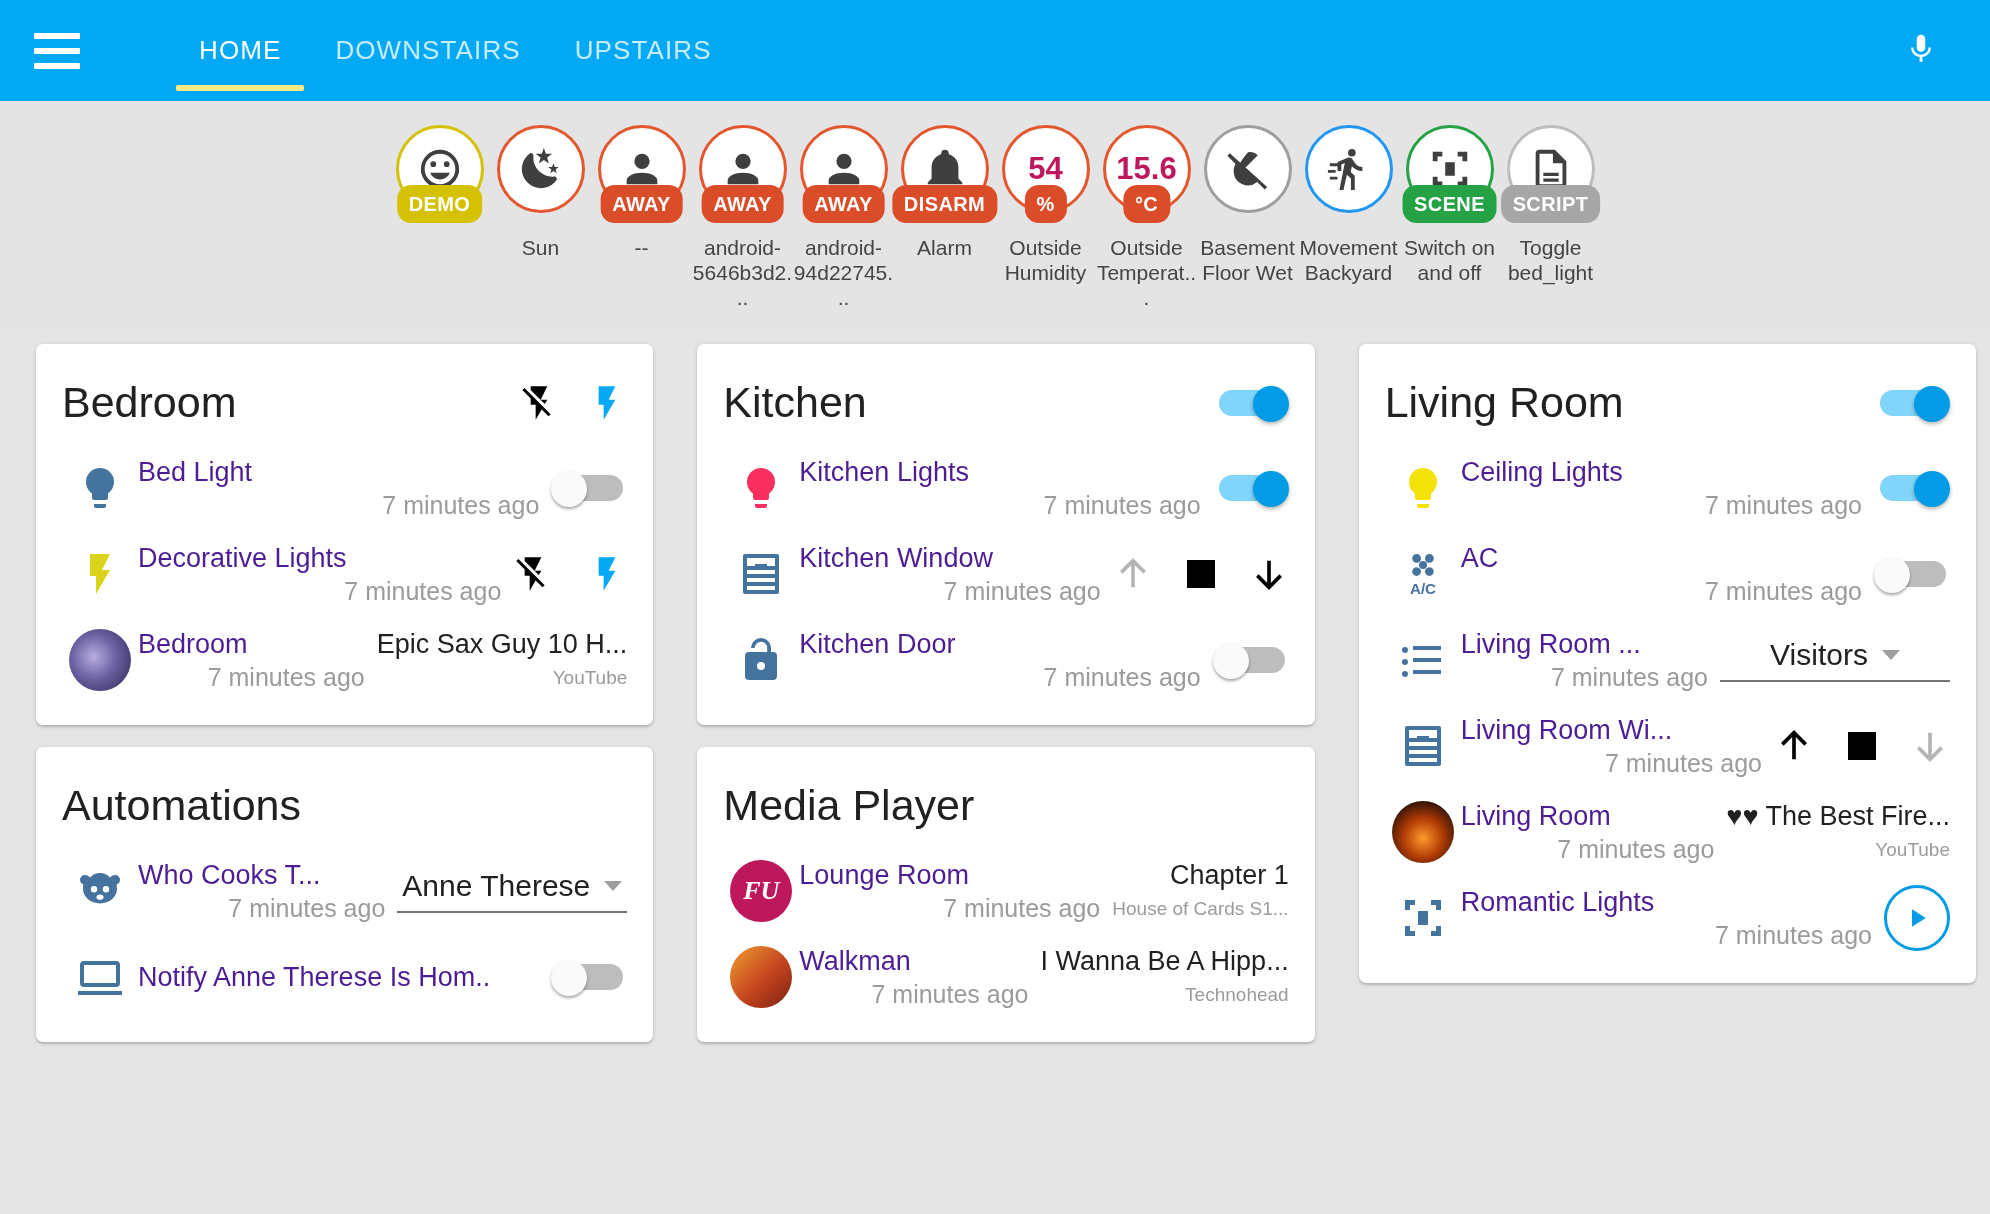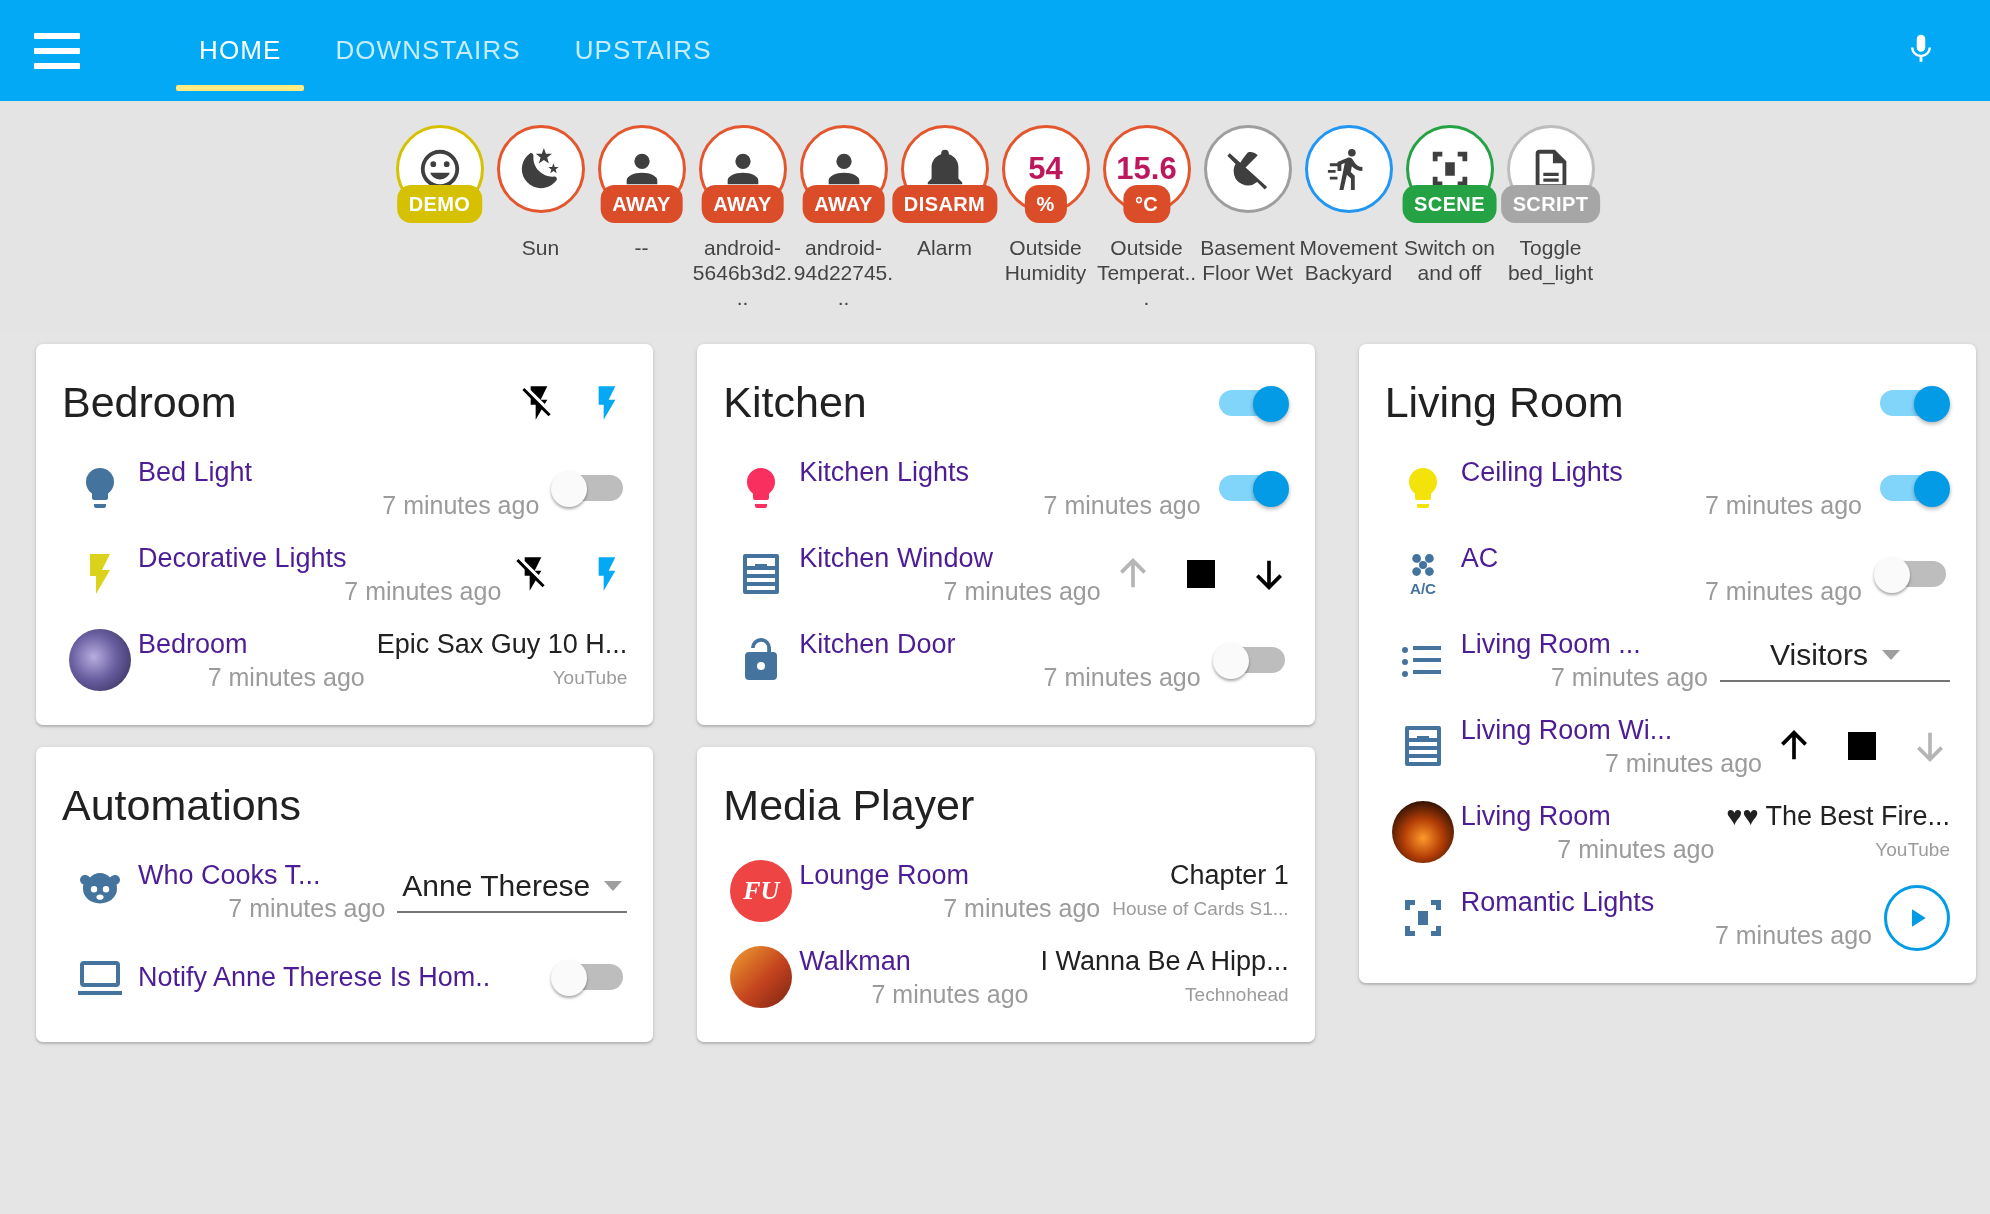--- a/index.html
+++ b/index.html
@@ -526,21 +526,21 @@
         </div>
     </div>
 
     <div class="card">
       <div class="card-header">
         <div class="card-title">Media Player</div>
       </div>
       <div id="rows-media_player">
           <div class="row">
             <div class="row-icon">
-              <div class="avatar" style="background:#ef4444;">
+              <div class="avatar" style="background:#be185d;">
                 <div style="position:absolute;inset:0;display:flex;align-items:center;justify-content:center;color:#fff;font-weight:bold;font-style:italic;font-size:26px;font-family:'Liberation Serif',serif;">FU</div>
               </div>
             </div>
             <div class="row-text">
               <div class="row-name">Lounge Room</div>
               <div class="row-sub">7 minutes ago</div>
             </div>
             <div class="row-right">
               <div class="row-secondary">
                 <div class="main">Chapter 1</div>

